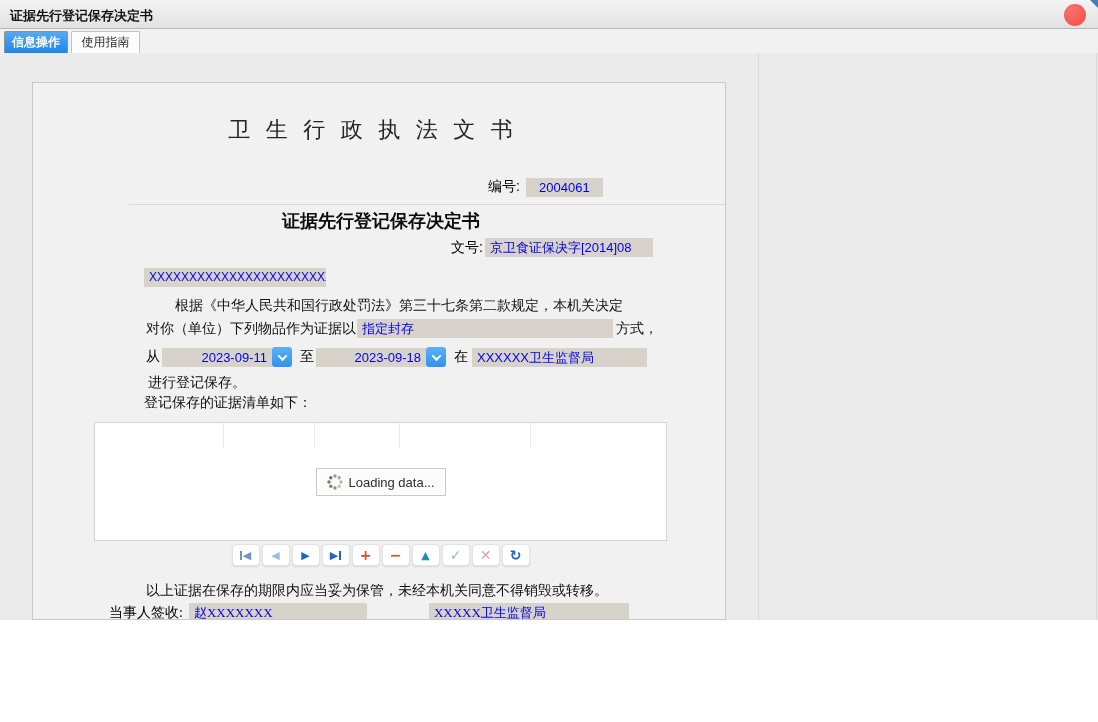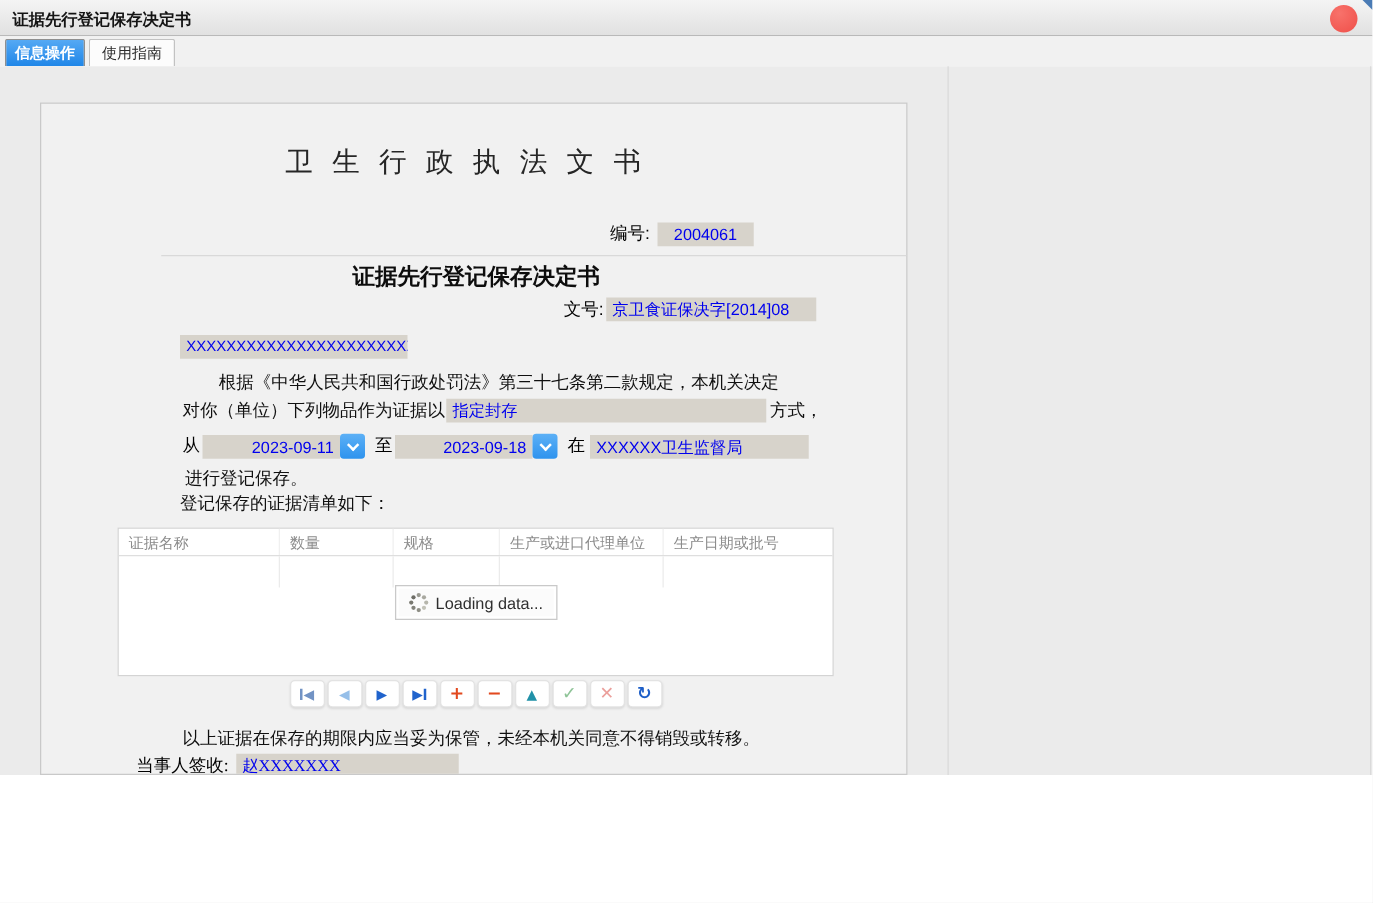--- a/index.html
+++ b/index.html
@@ -163,27 +163,20 @@
           </span>
         </span>
         <span class="label zai">在</span>
         <span class="fld loc-fld">XXXXXX卫生监督局</span>
       </div>
 
       <div class="para p3">进行登记保存。</div>
       <div class="para p4">登记保存的证据清单如下：</div>
 
       <div class="grid">
-        <div class="grid-head">
-          <div class="gh-cell c0">证据名称</div>
-          <div class="gh-cell c1">数量</div>
-          <div class="gh-cell c2">规格</div>
-          <div class="gh-cell c3">生产或进口代理单位</div>
-          <div class="gh-cell c4">生产日期或批号</div>
-        </div>
         <div class="grid-row1">
           <div class="gr-cell c0"></div>
           <div class="gr-cell c1"></div>
           <div class="gr-cell c2"></div>
           <div class="gr-cell c3"></div>
           <div class="gr-cell c4"></div>
         </div>
         <div class="loading-box">
           <svg width="16" height="16" viewBox="0 0 16 16">
             <circle cx="8" cy="2" r="1.7" fill="#9a9a92"></circle>
@@ -232,18 +225,19 @@
         <div class="nav-btn col-refresh">
           <span class="glyph big">↻</span>
         </div>
       </div>
 
       <div class="para notice">以上证据在保存的期限内应当妥为保管，未经本机关同意不得销毁或转移。</div>
 
       <div class="sign-row">
         <span class="label">当事人签收:</span>
         <span class="fld sign-name-fld">赵XXXXXXX</span>
+        <span class="fld sign-org-fld">XXXXX卫生监督局</span>
       </div>
 
     </div>
   </div>
 
 </div>
 
 </body></html>

